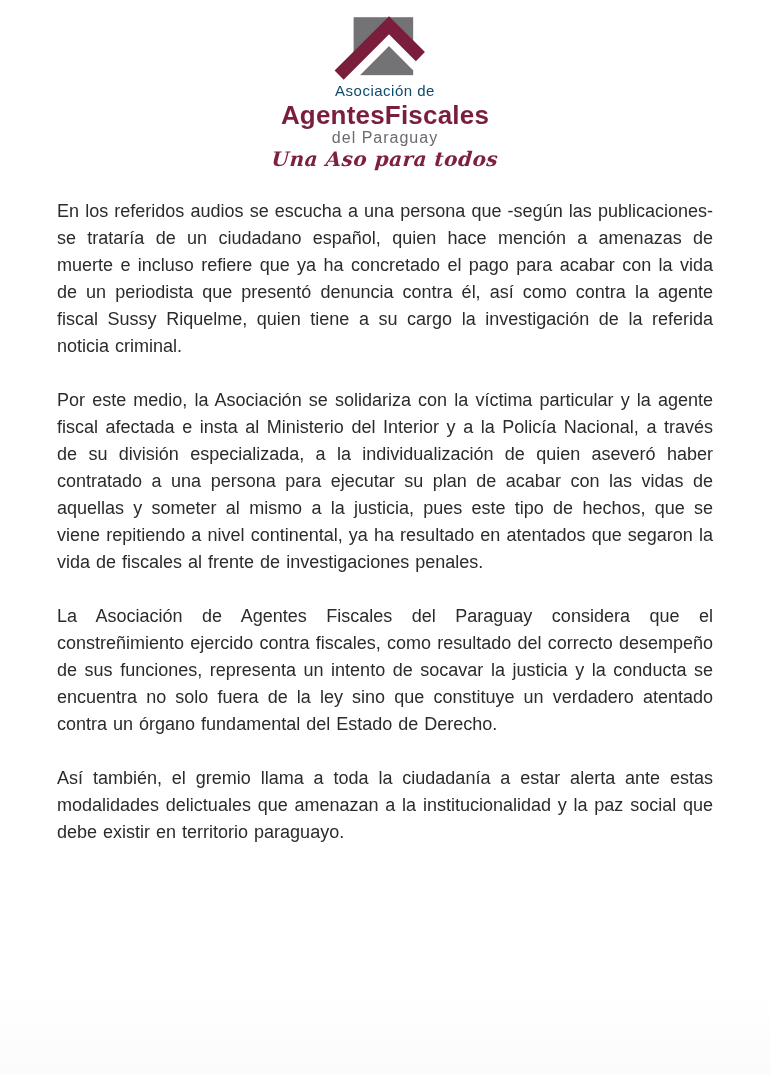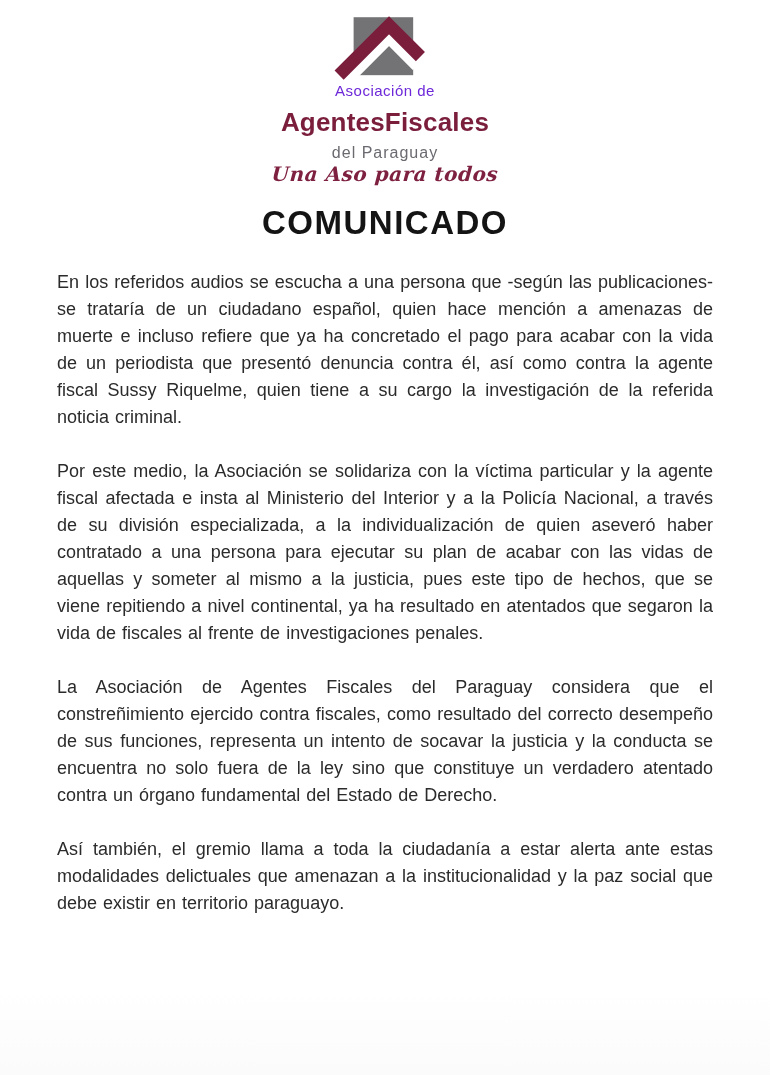--- a/index.html
+++ b/index.html
@@ -27,38 +27,38 @@
   .logo-icon {
     display: block;
     margin: 0 auto;
     width: 122px;
     height: 66px;
   }
   .logo-line1 {
     display: block;
     font-size: 15px;
     letter-spacing: 0.5px;
-    color: #6d28d9;
+    color: #0c4a6e;
     margin-top: 2px;
   }
   .logo-name {
     display: block;
     font-size: 26px;
     font-weight: 800;
     letter-spacing: 0.2px;
     color: #7a1e3c;
     line-height: 1.0;
-    margin-top: 10px;
+    margin-top: 3px;
   }
   .logo-line2 {
     display: block;
     font-size: 16px;
     letter-spacing: 1px;
     color: #6a6a70;
-    margin-top: 9px;
+    margin-top: 1px;
   }
   .logo-slogan {
     display: block;
     font-family: "DejaVu Serif", serif;
     font-style: italic;
     font-weight: 700;
     font-size: 20px;
     letter-spacing: 0.5px;
     color: #7e2040;
     margin-top: 0px;
@@ -92,21 +92,20 @@
       <rect x="22" y="4" width="74" height="72" fill="#737376"></rect>
       <polyline points="6,83 66,23 104,61" fill="none" stroke="#ffffff" stroke-width="24" stroke-linejoin="miter"></polyline>
       <polyline points="4,76 66,14 105,53" fill="none" stroke="#7a1e3c" stroke-width="16" stroke-linejoin="miter"></polyline>
     </svg>
     <span class="logo-line1">Asociación de</span>
     <span class="logo-name">AgentesFiscales</span>
     <span class="logo-line2">del Paraguay</span>
     <span class="logo-slogan">Una Aso para todos</span>
   </header>
 
-  <h1 class="doc-title">COMUNICADO</h1>
 
   <main class="doc-body">
     <p>En los referidos audios se escucha a una persona que -según las publicaciones- se trataría de un ciudadano español, quien hace mención a amenazas de muerte e incluso refiere que ya ha concretado el pago para acabar con la vida de un periodista que presentó denuncia contra él, así como contra la agente fiscal Sussy Riquelme, quien tiene a su cargo la investigación de la referida noticia criminal.</p>
     <p>Por este medio, la Asociación se  solidariza con la víctima particular y la agente fiscal afectada e insta al Ministerio del Interior y a la Policía Nacional, a través de su división especializada, a la individualización de quien aseveró haber contratado a una persona para ejecutar su plan de acabar con las vidas de aquellas y someter al mismo a la justicia, pues este tipo de hechos, que se viene repitiendo a nivel continental, ya ha resultado en atentados que segaron la vida de fiscales al frente de investigaciones penales.</p>
     <p>La Asociación de Agentes Fiscales del Paraguay considera que el constreñimiento ejercido contra fiscales, como resultado del correcto desempeño de sus funciones, representa un intento de socavar la justicia y la conducta se encuentra no solo fuera de la ley sino que constituye un verdadero atentado contra un órgano fundamental del Estado de Derecho.</p>
     <p>Así también, el gremio llama a toda la ciudadanía a estar alerta ante estas modalidades delictuales que amenazan a la institucionalidad y la paz social que debe existir en territorio paraguayo.</p>
   </main>
 
 </div>
 

